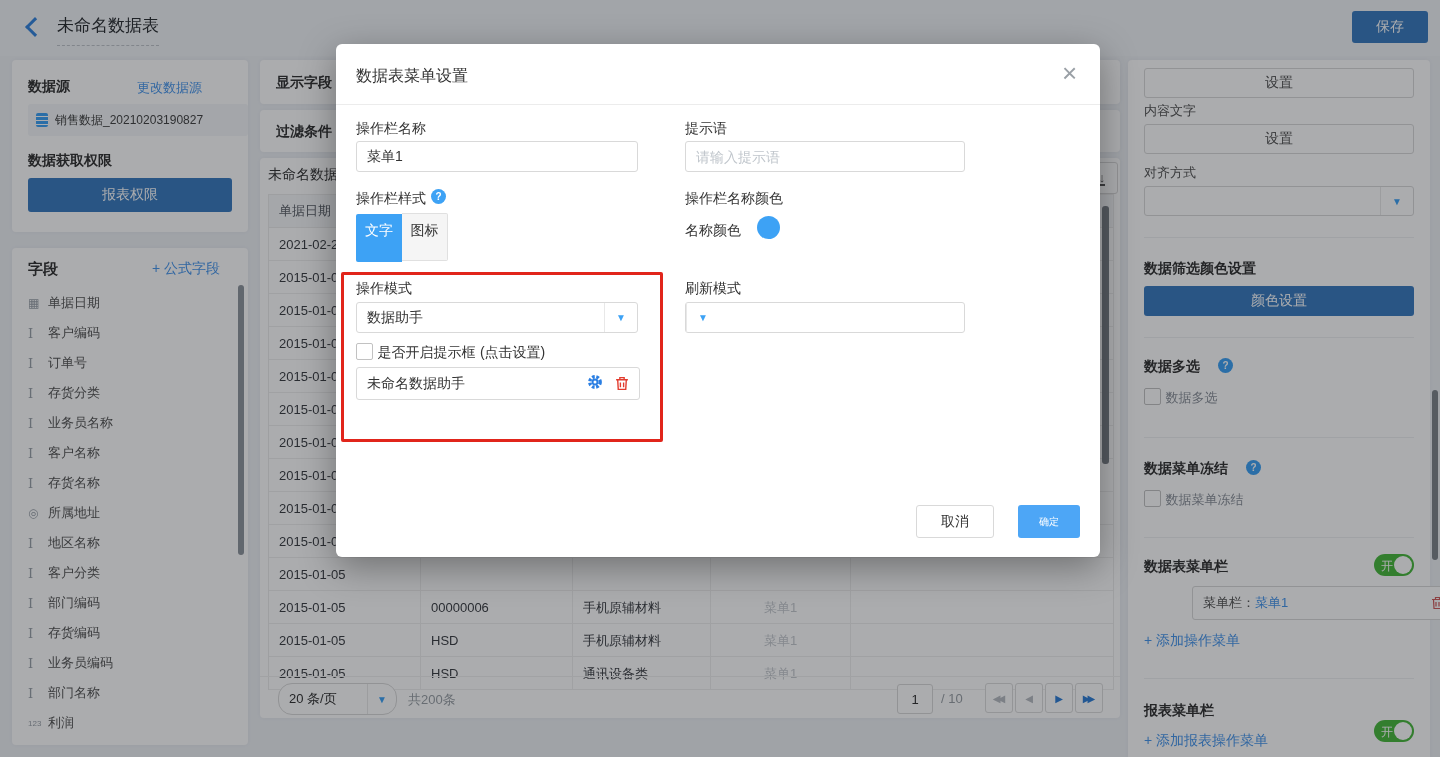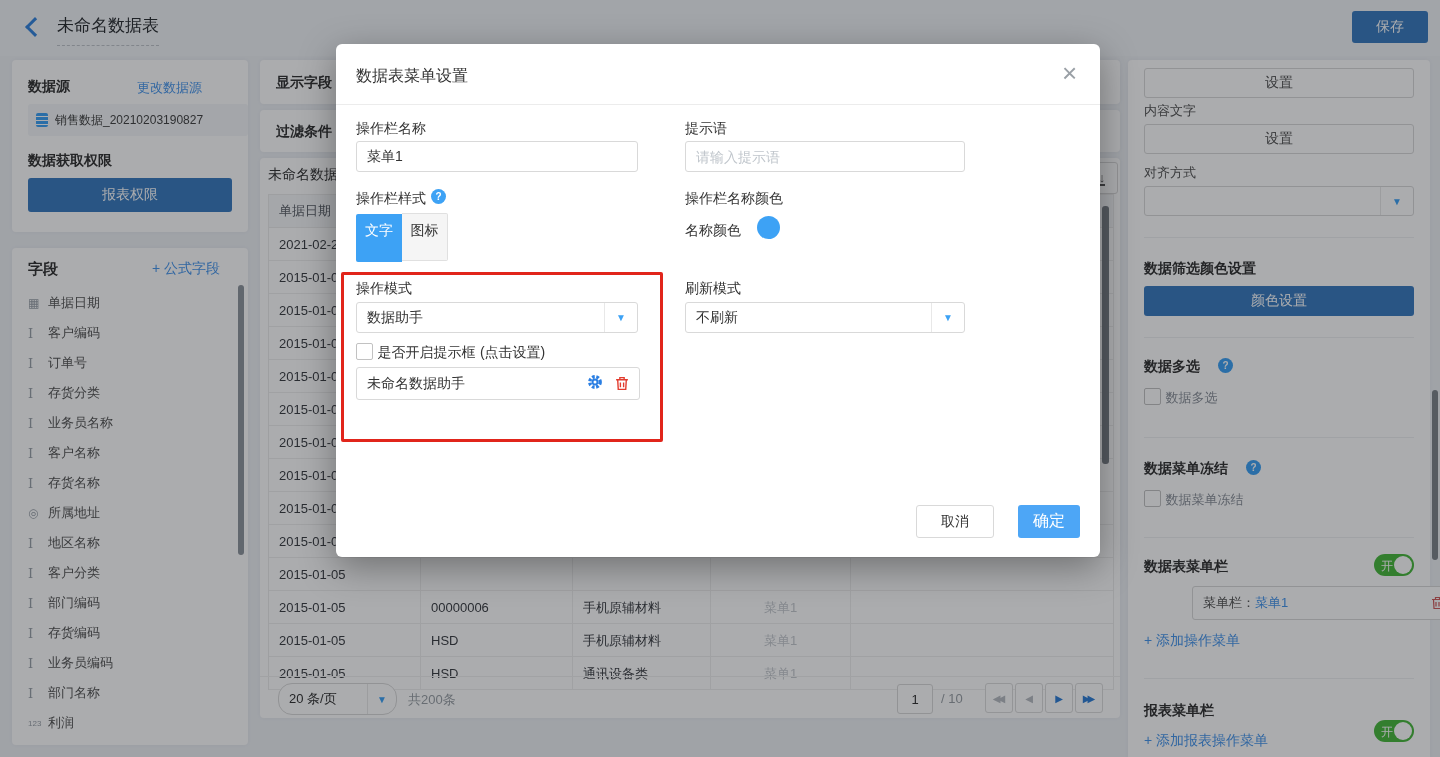--- a/index.html
+++ b/index.html
@@ -391,25 +391,24 @@
         </span>
     </div>
 
     <span class="lbl abs" style="left:349px;top:76px;">提示语</span>
     <input class="m-input abs" style="left: 349px; top: 97px; width: 280px;" placeholder="请输入提示语">
     <span class="lbl abs" style="left:349px;top:146px;">操作栏名称颜色</span>
     <span class="lbl abs" style="left:349px;top:178px;">名称颜色</span>
     <span class="abs" style="left: 421px; top: 172px; width: 23px; height: 23px; border-radius: 50%; cursor: pointer; background: rgb(61, 162, 245);" id="color-swatch"></span>
     <span class="lbl abs" style="left:349px;top:236px;">刷新模式</span>
     <div class="dropdown abs" style="left:349px;top:258px;width:280px;">
-      <span class="dd-val">不刷新</span>
       <span class="dd-caret">
           <span class="caret">▼</span>
         </span>
     </div>
 
     <button class="abs btn-outline" style="left:580px;top:461px;width:78px;height:33px;font-size:14px;color:#333;">取消</button>
-    <button class="abs" style="left:682px;top:461px;width:62px;height:33px;background:#4DA6F6;color:#fff;border:none;border-radius:3px;font-size:16px;font-family:inherit;cursor:pointer;">确定</button>
+    <button class="abs" style="left:682px;top:461px;width:62px;height:33px;background:#4DA6F6;color:#fff;border:none;border-radius:3px;font-size:10px;font-family:inherit;cursor:pointer;">确定</button>
   </div>
 
   <div id="red-box" class="abs"></div>
 
 </div>
 
 </body></html>

